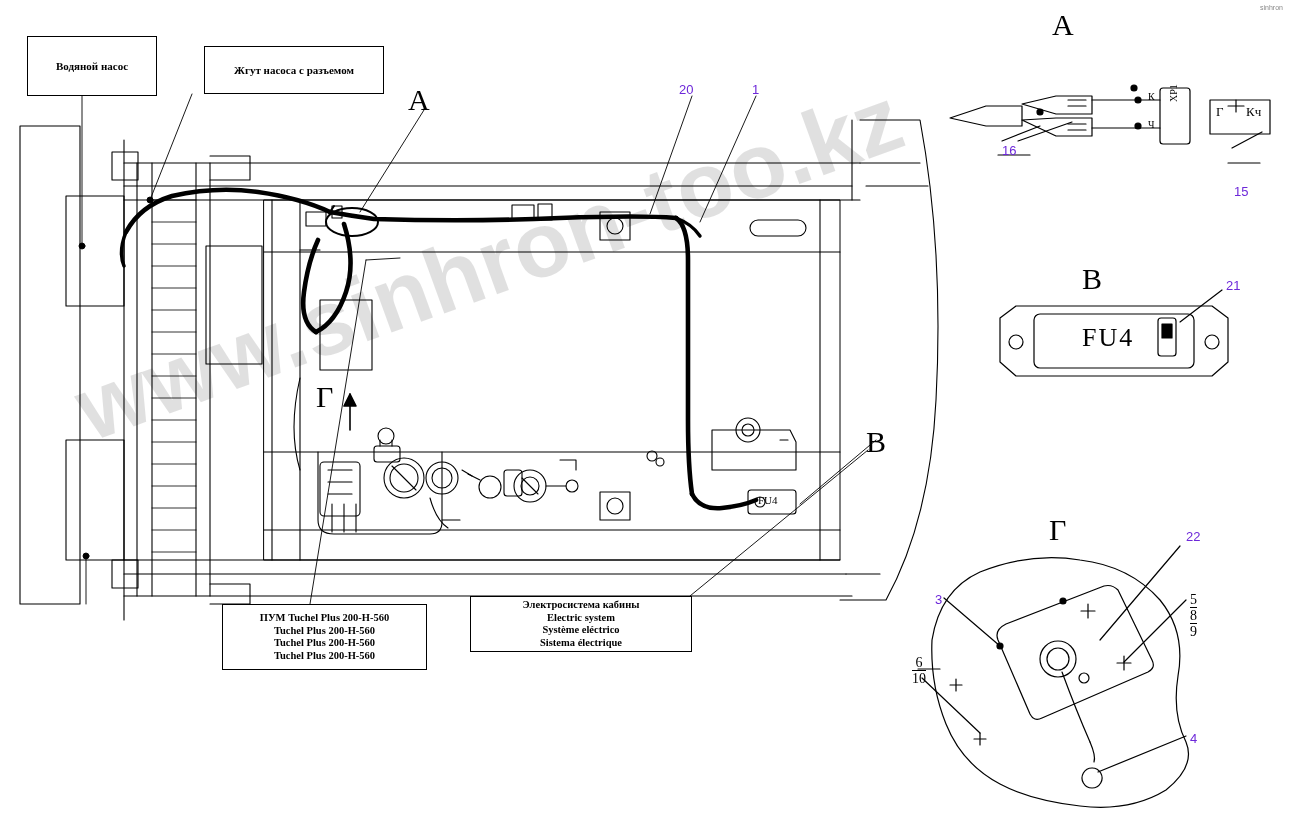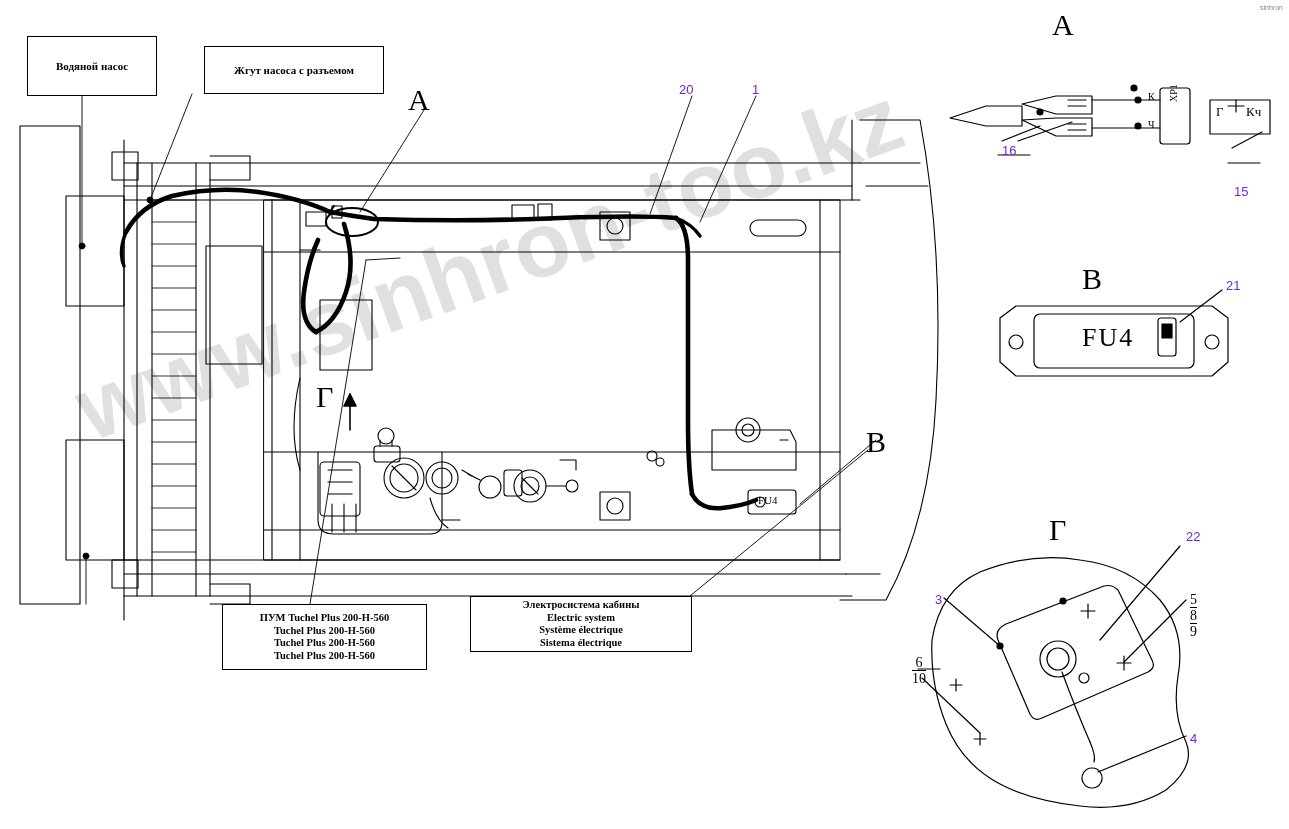--- a/index.html
+++ b/index.html
@@ -353,21 +353,21 @@
   <div class="multi-box" style="left:222px;top:604px;width:205px;height:66px;">
     <span>ПУМ Tuchel Plus 200-Н-560</span>
     <span>Tuchel Plus 200-Н-560</span>
     <span>Tuchel Plus 200-Н-560</span>
     <span>Tuchel Plus 200-Н-560</span>
   </div>
 
   <div class="multi-box" style="left:470px;top:596px;width:222px;height:56px;">
     <span>Электросистема  кабины</span>
     <span>Electric system</span>
-    <span>Système électrique</span>
+    <span>Système eléctrico</span>
     <span>Sistema électrique</span>
   </div>
 
   <div class="big-letter" style="left:408px;top:83px;">А</div>
   <div class="big-letter" style="left:1052px;top:8px;">А</div>
   <div class="big-letter" style="left:866px;top:425px;">В</div>
   <div class="big-letter" style="left:1082px;top:262px;">В</div>
   <div class="big-letter" style="left:316px;top:380px;">Г</div>
   <div class="big-letter" style="left:1049px;top:513px;">Г</div>
 

